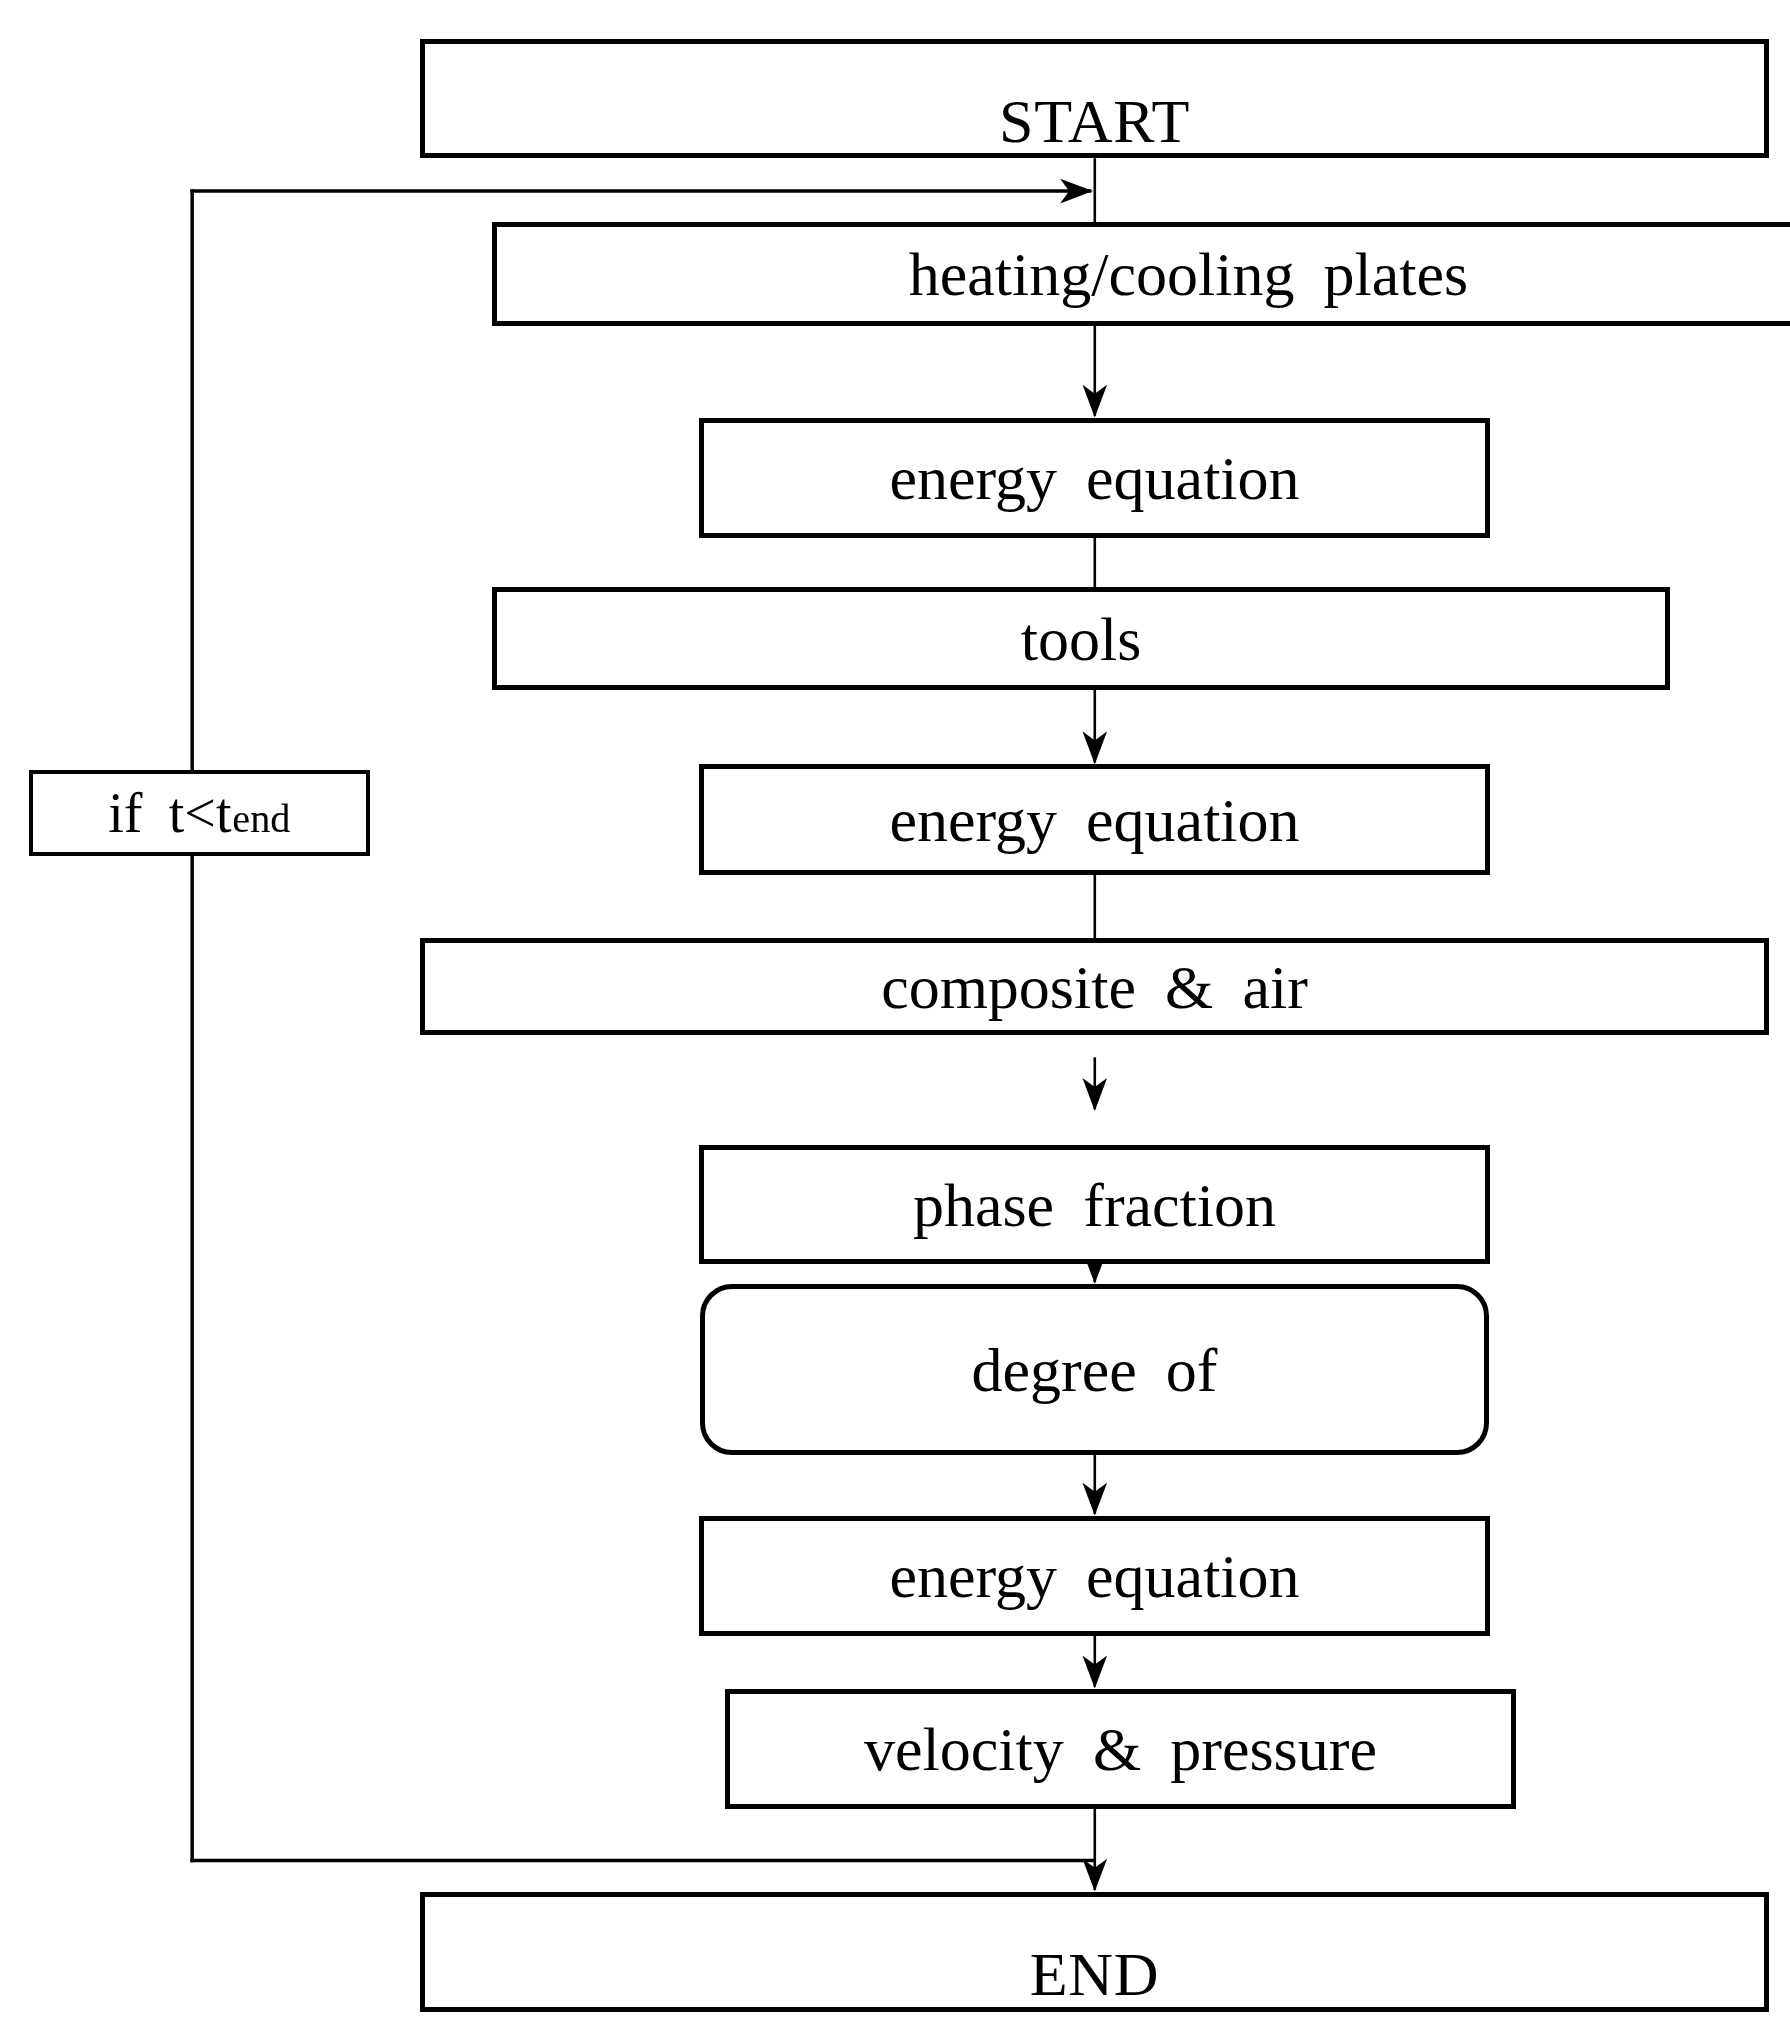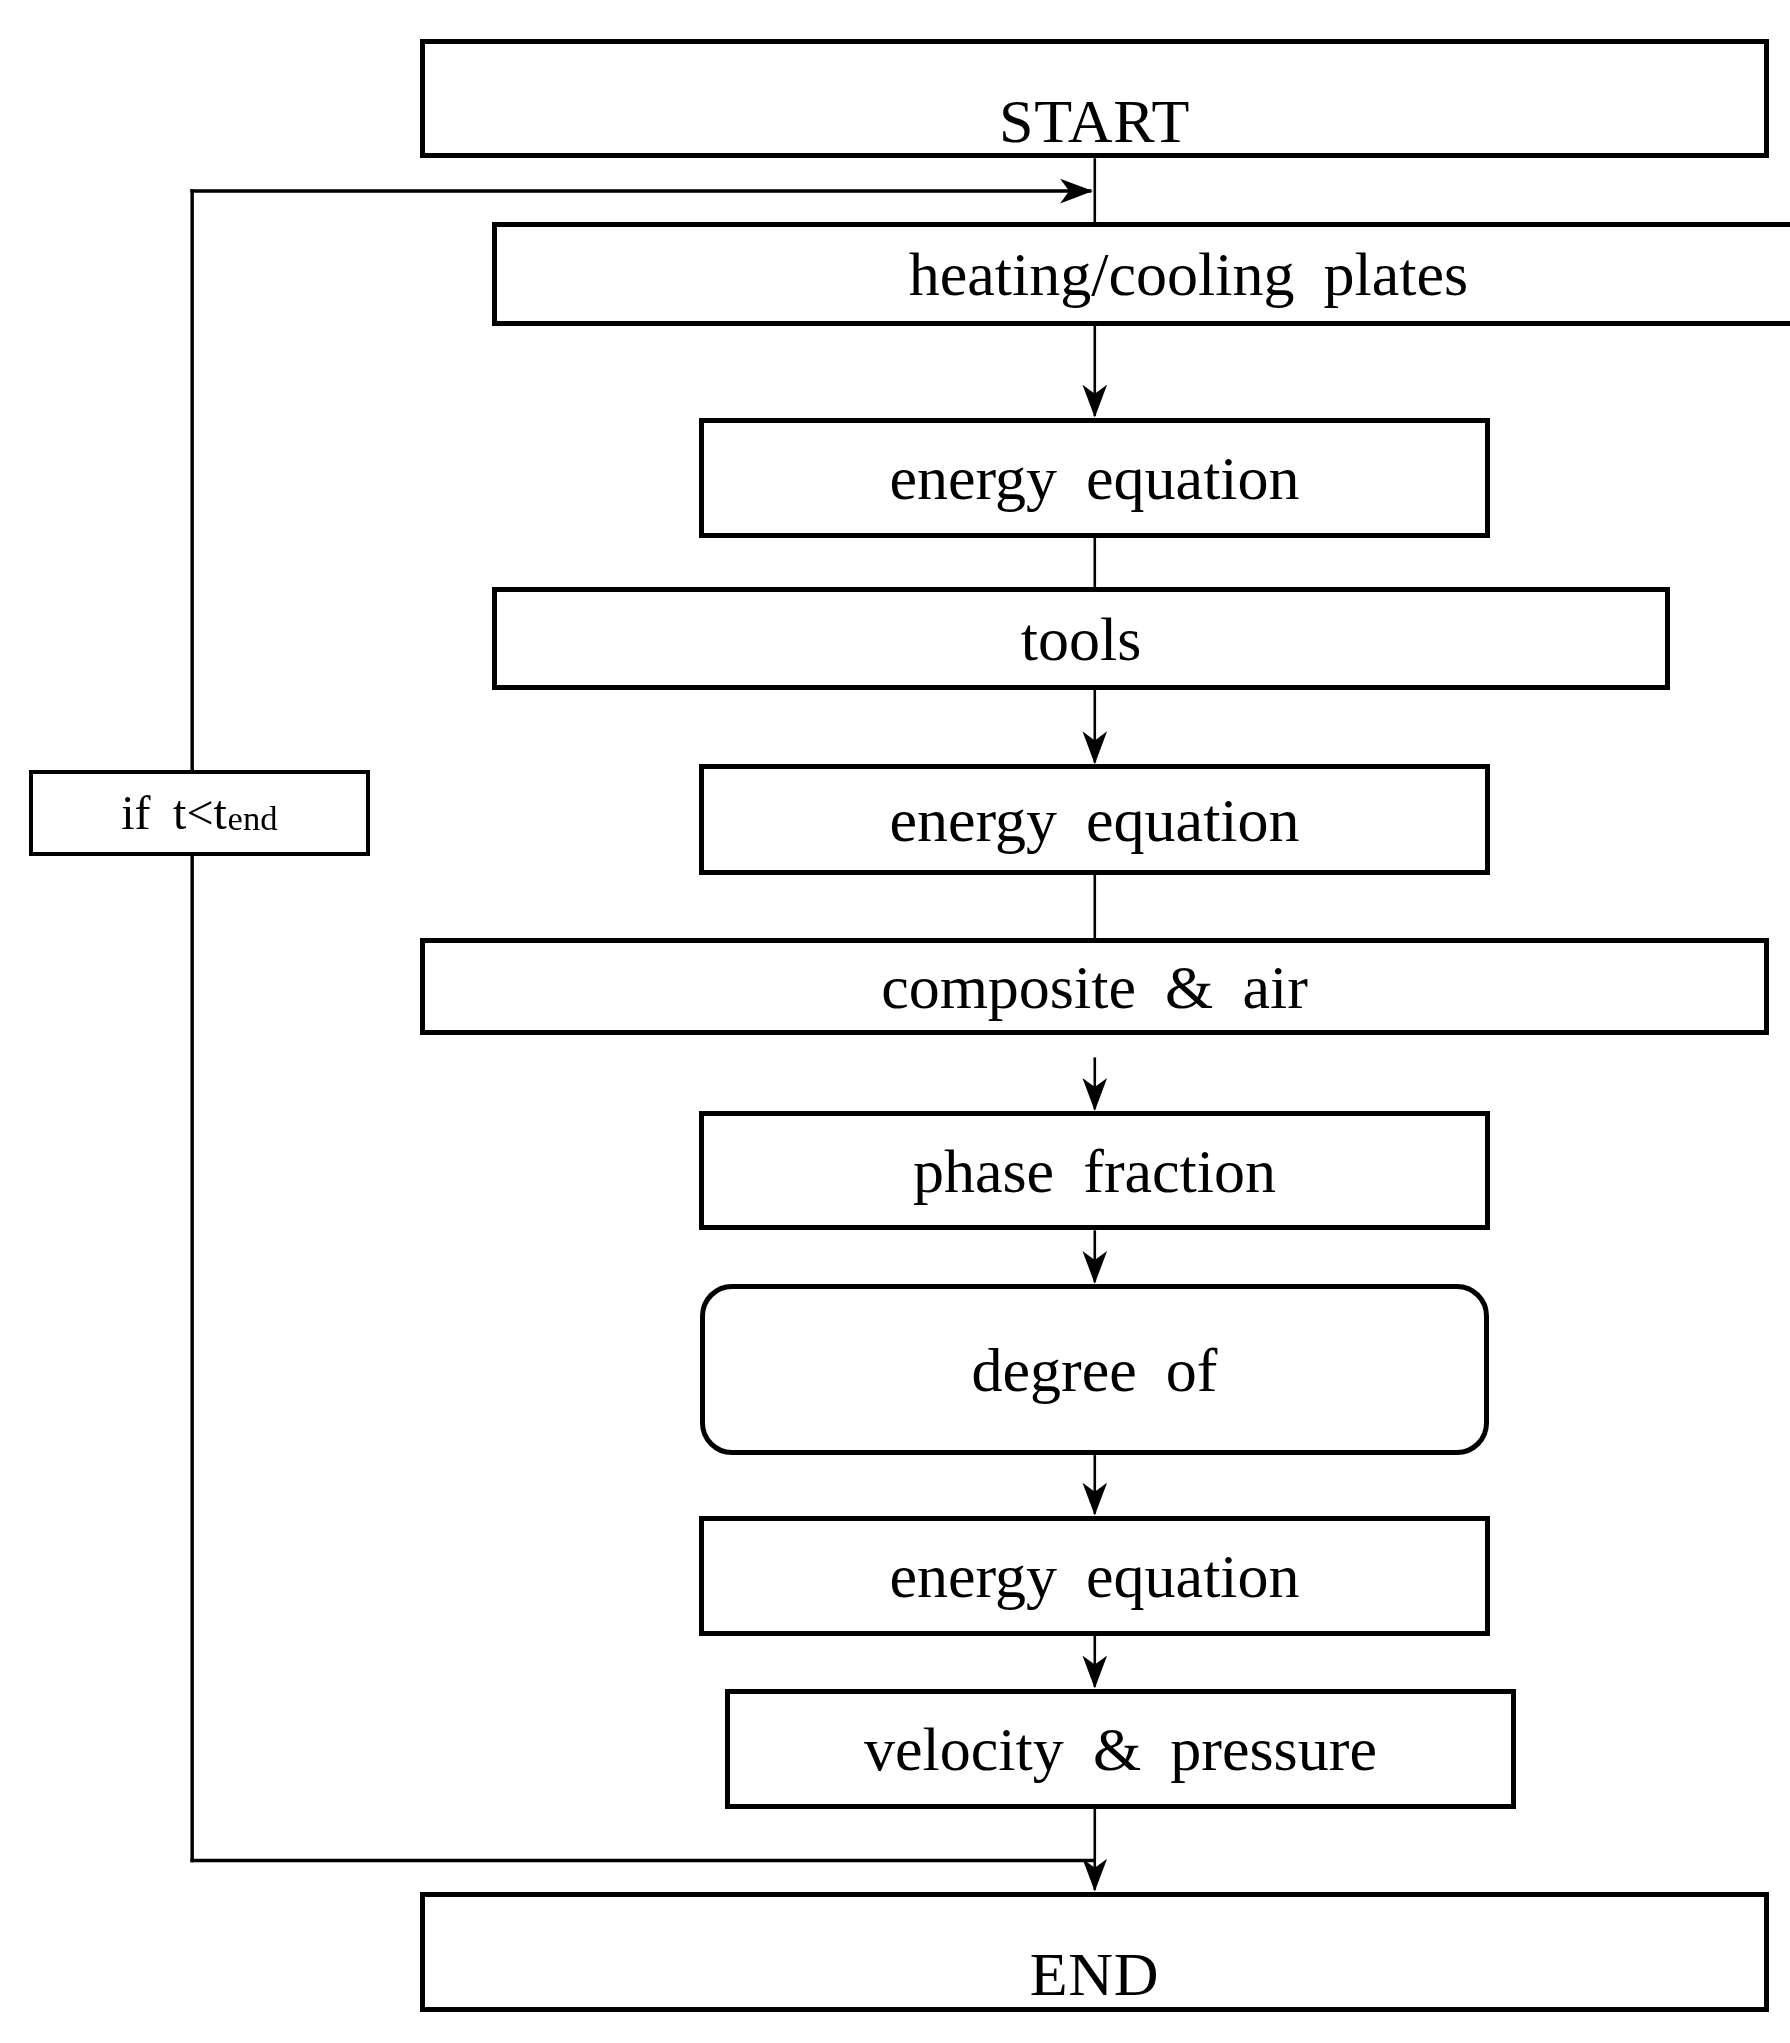--- a/index.html
+++ b/index.html
@@ -30,21 +30,21 @@
     word-spacing: 0.22em;
     white-space: nowrap;
     text-align: center;
   }
   .node.multiline {
     flex-direction: column;
     gap: 22.5px;
   }
   .node.condition {
     border-width: 4.3px;
-    font-size: 48px;
+    font-size: 56px;
   }
   .node.condition sub {
     font-size: 0.72em;
     line-height: 0;
     position: relative;
     top: 0.14em;
     left: 0.02em;
   }
   .big-label { letter-spacing: 0.01em; margin-top: 44px; }
 </style>
@@ -93,21 +93,21 @@
   </div>
 
   <div class="node" style="left:699px; top:764px; width:791px; height:111px;">
     <span>energy equation</span>
   </div>
 
   <div class="node" style="left:420px; top:938px; width:1349px; height:97px;">
     <span>composite &amp; air</span>
   </div>
 
-  <div class="node" style="left:699px; top:1111px; width:791px; height:119px;">
+  <div class="node" style="left:699px; top:1145px; width:791px; height:119px;">
     <span>phase fraction</span>
   </div>
 
   <div class="node multiline" style="left:700px; top:1284px; width:789px; height:171px;border-radius:32px;">
     <span>degree of</span>
   </div>
 
   <div class="node" style="left:699px; top:1516px; width:791px; height:120px;">
     <span>energy equation</span>
   </div>

